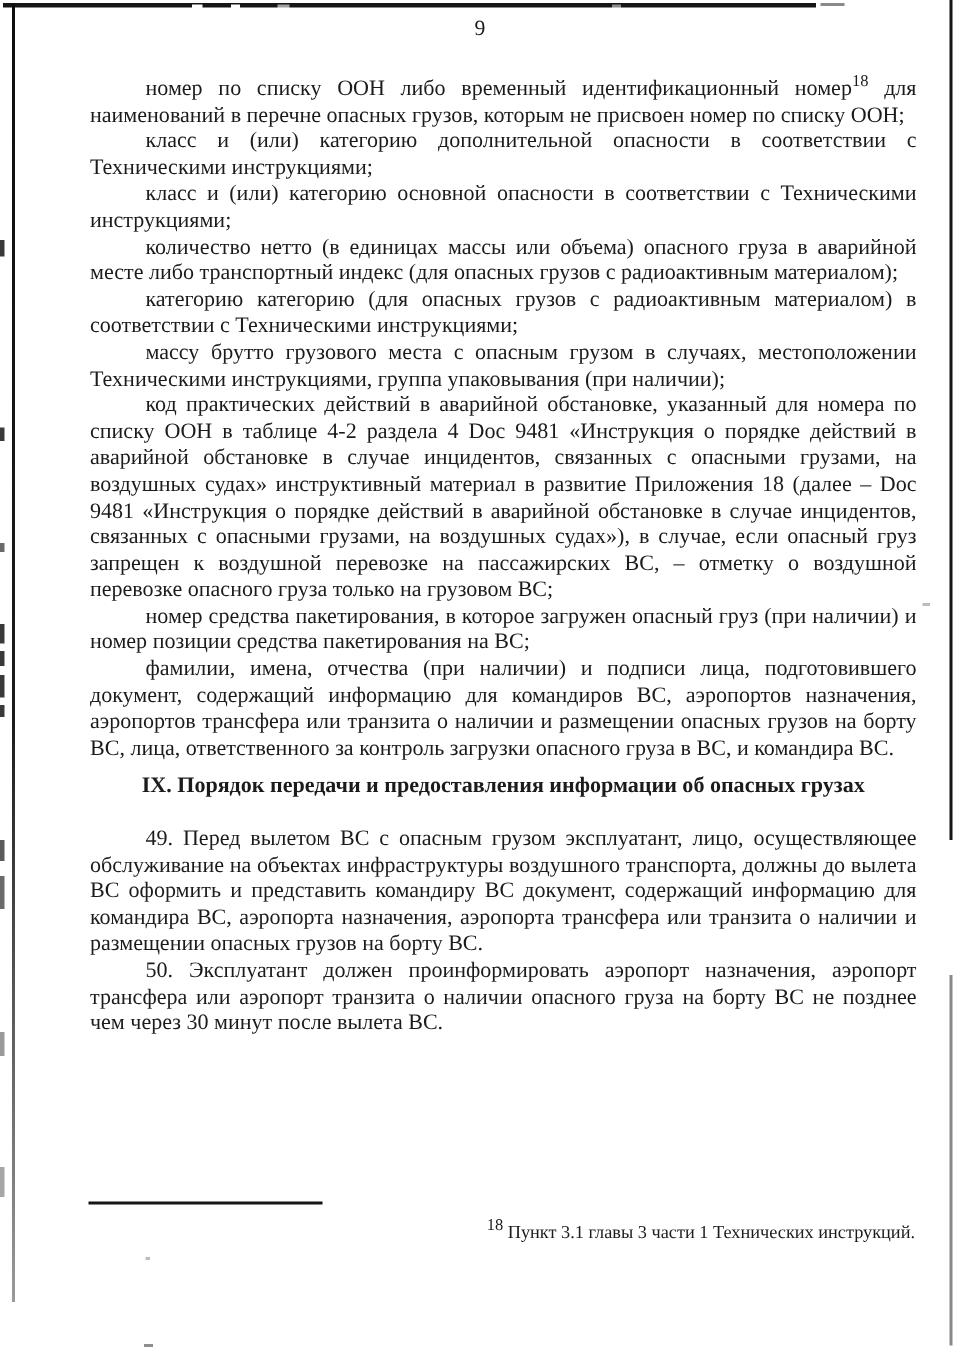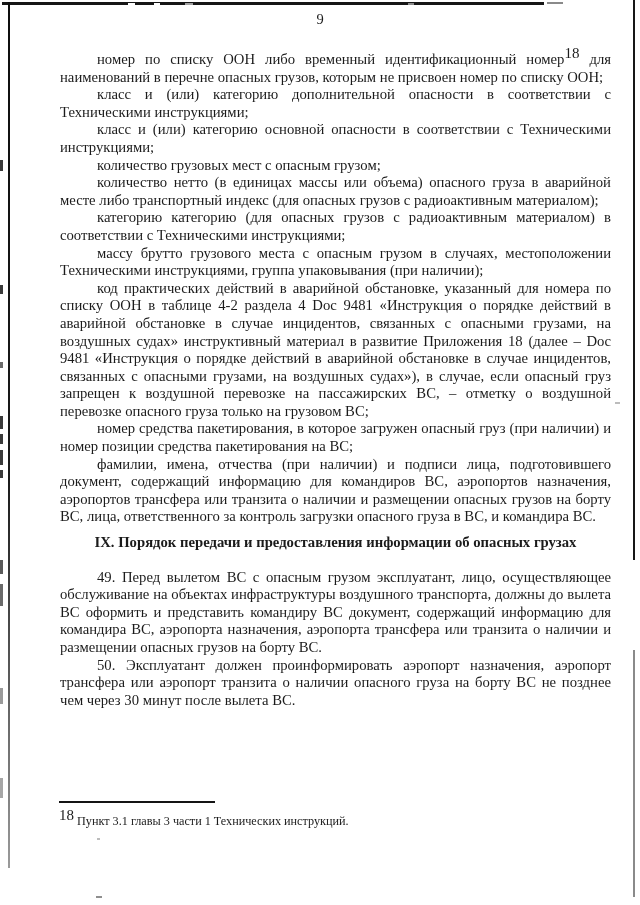--- a/index.html
+++ b/index.html
@@ -50,29 +50,29 @@
   .page-number {
     position: absolute; top: 11px; left: 0; width: 640px;
     text-align: center; font-size: 14.5px;
   }
   .content {
     position: absolute; top: 51px; left: 60px; width: 551px;
     font-size: 14.7px; line-height: 17.6px;
     text-align: justify;
   }
   .content p { margin: 0; text-indent: 37px; }
-  sup { font-size: 15px; line-height: 0; vertical-align: super; }
+  sup { font-size: 11px; line-height: 0; vertical-align: super; }
   .heading {
     font-weight: bold; text-align: center;
     text-indent: 0 !important;
     margin: 8px 0 17px 0 !important;
   }
   .footnote-area { position: absolute; left: 59px; top: 801px; width: 551px; }
   .footnote-rule { width: 156px; height: 2px; background: #141414; }
-  .footnote-text { margin: 11px 0 0 0; font-size: 12.2px; line-height: 14px; text-align: left; }
+  .footnote-text { margin: 11px 0 0 0; font-size: 12.2px; line-height: 14px; text-align: right; }
 </style>
 </head>
 <body>
 
 <div class="page">
 
   <div class="edge edge-top">
     <span class="edge-top-gap gap1"></span>
     <span class="edge-top-gap gap2"></span>
     <span class="edge-top-gap gap3"></span>
@@ -96,21 +96,20 @@
   <div class="speck sp1"></div>
   <div class="speck sp2"></div>
   <div class="speck sp3"></div>
 
   <div class="page-number">9</div>
 
   <div class="content">
     <p><span>номер по списку ООН либо временный идентификационный номер</span><sup>18</sup><span> для наименований в перечне опасных грузов, которым не присвоен номер по списку ООН;</span></p>
     <p>класс и (или) категорию дополнительной опасности в соответствии с Техническими инструкциями;</p>
     <p>класс и (или) категорию основной опасности в соответствии с Техническими инструкциями;</p>
-    <p>количество грузовых мест с опасным грузом;</p>
     <p>количество нетто (в единицах массы или объема) опасного груза в аварийной месте либо транспортный индекс (для опасных грузов с радиоактивным материалом);</p>
     <p>категорию категорию (для опасных грузов с радиоактивным материалом) в соответствии с Техническими инструкциями;</p>
     <p>массу брутто грузового места с опасным грузом в случаях, местоположении Техническими инструкциями, группа упаковывания (при наличии);</p>
     <p>код практических действий в аварийной обстановке, указанный для номера по списку ООН в таблице 4-2 раздела 4 Doc 9481 «Инструкция о порядке действий в аварийной обстановке в случае инцидентов, связанных с опасными грузами, на воздушных судах» инструктивный материал в развитие Приложения 18 (далее – Doc 9481 «Инструкция о порядке действий в аварийной обстановке в случае инцидентов, связанных с опасными грузами, на воздушных судах»), в случае, если опасный груз запрещен к воздушной перевозке на пассажирских ВС, – отметку о воздушной перевозке опасного груза только на грузовом ВС;</p>
     <p>номер средства пакетирования, в которое загружен опасный груз (при наличии) и номер позиции средства пакетирования на ВС;</p>
     <p>фамилии, имена, отчества (при наличии) и подписи лица, подготовившего документ, содержащий информацию для командиров ВС, аэропортов назначения, аэропортов трансфера или транзита о наличии и размещении опасных грузов на борту ВС, лица, ответственного за контроль загрузки опасного груза в ВС, и командира ВС.</p>
     <p class="heading">IX. Порядок передачи и предоставления информации об опасных грузах</p>
     <p>49. Перед вылетом ВС с опасным грузом эксплуатант, лицо, осуществляющее обслуживание на объектах инфраструктуры воздушного транспорта, должны до вылета ВС оформить и представить командиру ВС документ, содержащий информацию для командира ВС, аэропорта назначения, аэропорта трансфера или транзита о наличии и размещении опасных грузов на борту ВС.</p>
     <p>50. Эксплуатант должен проинформировать аэропорт назначения, аэропорт трансфера или аэропорт транзита о наличии опасного груза на борту ВС не позднее чем через 30 минут после вылета ВС.</p>
   </div>

